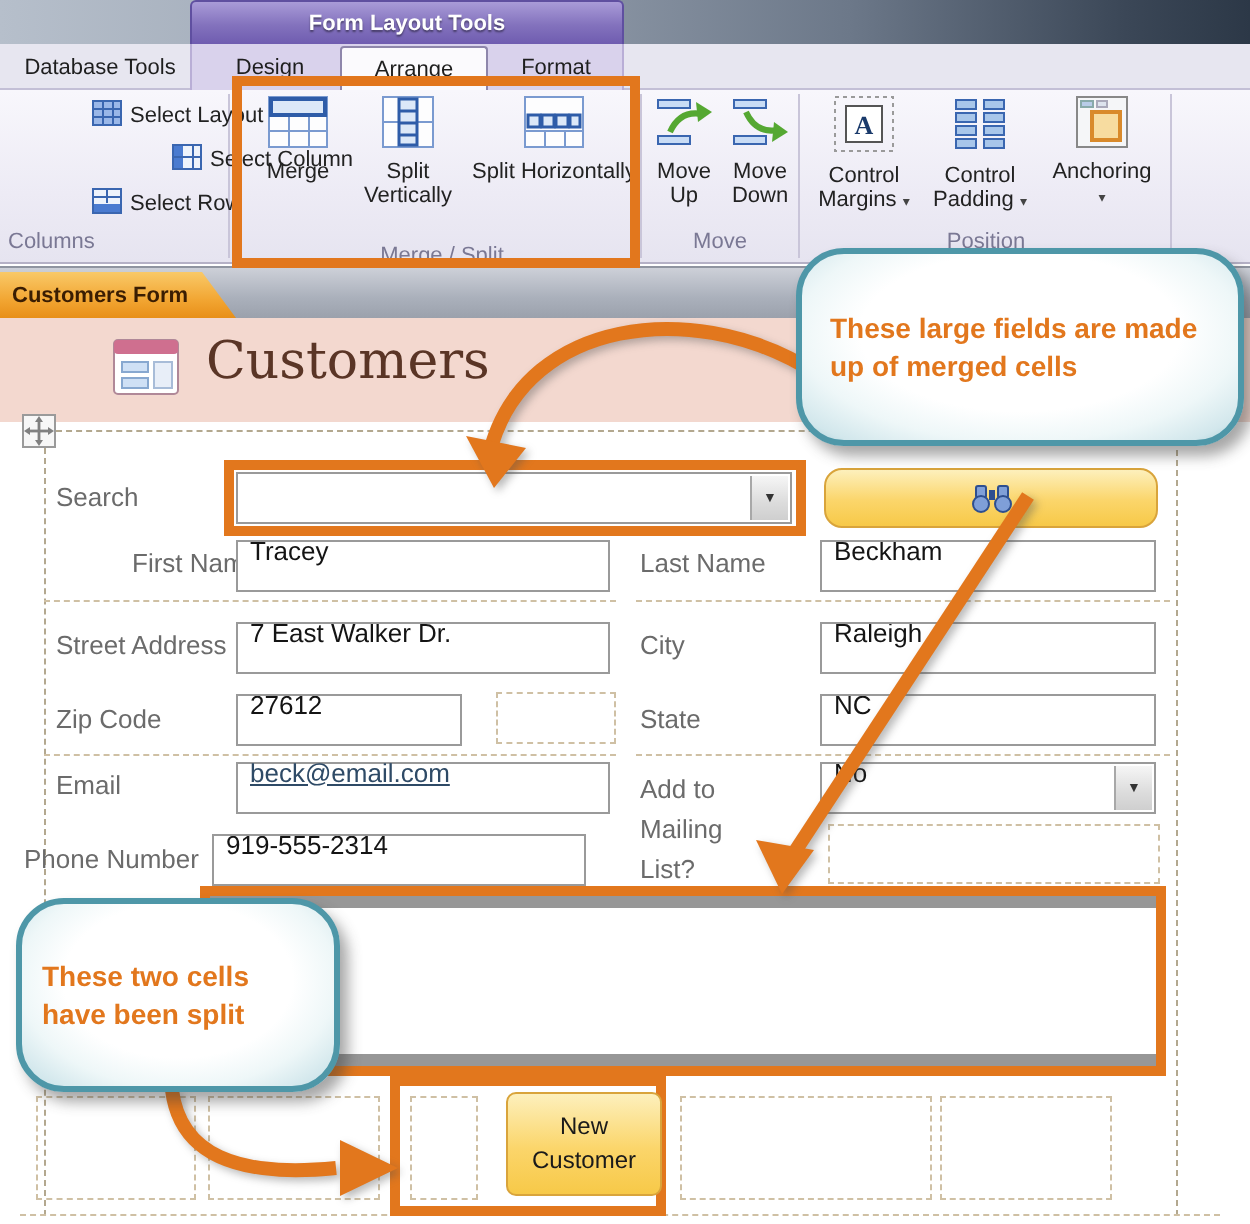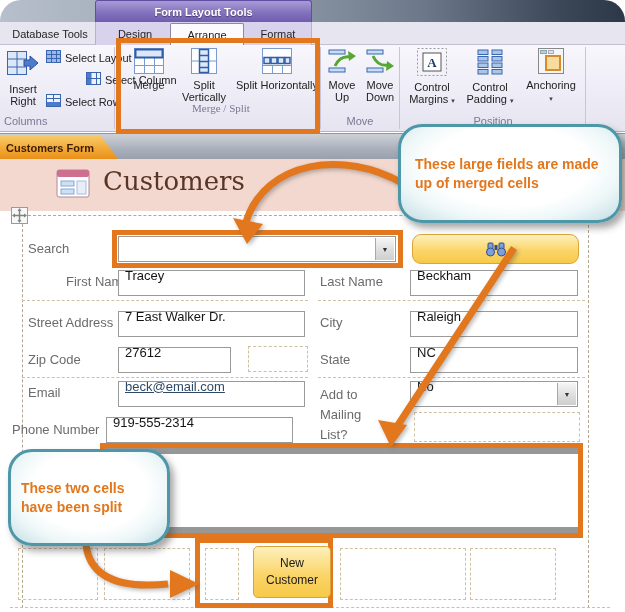--- a/index.html
+++ b/index.html
@@ -1,17 +1,17 @@
 <!DOCTYPE html>
 <html><head>
 <meta charset="utf-8">
 <style>
   html,body{margin:0;padding:0;background:#fff;}
   #app{position:relative;width:625px;height:612px;overflow:hidden;
-       font-family:"Liberation Sans",sans-serif;background:#fff;border-radius:21px;-webkit-font-smoothing:antialiased;}
+       font-family:"Liberation Sans",sans-serif;background:#fff;-webkit-font-smoothing:antialiased;}
   .abs{position:absolute;box-sizing:border-box;}
 
   
   .titlebar{left:0;top:0;width:625px;height:22px;
     background:linear-gradient(to right,#b6bfcb,#9aa4b2 35%,#6c7889 68%,#3b4757 90%,#2c3847);}
   .ctx-header{left:95px;top:0;width:217px;height:22px;border:1px solid #5f4fa0;border-bottom:none;
     border-radius:3px 3px 0 0;background:linear-gradient(#a99bd8,#8372bd 55%,#6f5cb0);
     color:#fff;font-weight:bold;font-size:11px;display:flex;align-items:center;justify-content:center;
     text-shadow:0 1px 1px rgba(0,0,0,.45);}
   .tabrow{left:0;top:22px;width:625px;height:23px;background:#e7e6f0;border-bottom:1px solid #c3bfd6;}
@@ -81,31 +81,20 @@
   <div class="abs ribbon-tab" style="left:104px;top:23px;width:62px;">Design</div>
   <div class="abs ribbon-tab tab-selected" style="left:170px;top:23px;width:74px;">Arrange</div>
   <div class="abs ribbon-tab" style="left:248px;top:23px;width:60px;">Format</div>
 
   <div class="abs ribbon-body"></div>
   <div class="abs vsep" style="left:114px;top:47px;height:82px;"></div>
   <div class="abs vsep" style="left:320px;top:47px;height:82px;"></div>
   <div class="abs vsep" style="left:399px;top:47px;height:82px;"></div>
   <div class="abs vsep" style="left:585px;top:47px;height:82px;"></div>
 
-  <div class="abs rbtn" style="left:2px;top:48px;width:42px;">
-    <span class="ic">
-      <svg width="34" height="30" viewBox="0 0 34 30">
-        <rect x="1.5" y="3.5" width="19" height="23" fill="#dce8f8" stroke="#3a66b0"></rect>
-        <line x1="1.5" y1="11" x2="20.5" y2="11" stroke="#3a66b0"></line>
-          <line x1="1.5" y1="19" x2="20.5" y2="19" stroke="#3a66b0"></line>
-        <line x1="11" y1="3.5" x2="11" y2="26.5" stroke="#3a66b0"></line>
-        <path d="M18 12 h6 v-4 l8 7 -8 7 v-4 h-6 z" fill="#4a7bd0" stroke="#2e4f90"></path>
-      </svg></span>
-    <span>Insert Right</span>
-  </div>
   <div class="abs smallbtn" style="left:46px;top:50px;">
     <span>
       <svg width="15" height="13" viewBox="0 0 15 13">
           <rect x=".5" y=".5" width="14" height="12" fill="#9ab7e8" stroke="#3a66b0"></rect>
       <line x1="5.5" y1=".5" x2="5.5" y2="12.5" stroke="#3a66b0"></line>
           <line x1="10.5" y1=".5" x2="10.5" y2="12.5" stroke="#3a66b0"></line>
       <line x1=".5" y1="4.5" x2="14.5" y2="4.5" stroke="#3a66b0"></line>
           <line x1=".5" y1="8.5" x2="14.5" y2="8.5" stroke="#3a66b0"></line>
         </svg></span>
     <span>Select Layout</span>
@@ -163,21 +152,21 @@
         <line x1="10.5" y1="17.5" x2="10.5" y2="25.5" stroke="#7a9ad0"></line>
           <line x1="20.5" y1="17.5" x2="20.5" y2="25.5" stroke="#7a9ad0"></line>
         <line x1=".5" y1="17.5" x2="29.5" y2="17.5" stroke="#7a9ad0"></line>
         <rect x="2" y="9.5" width="6" height="6" fill="#dce8f8" stroke="#2e5ca8" stroke-width="1.5"></rect>
         <rect x="9" y="9.5" width="6" height="6" fill="#dce8f8" stroke="#2e5ca8" stroke-width="1.5"></rect>
         <rect x="16" y="9.5" width="6" height="6" fill="#dce8f8" stroke="#2e5ca8" stroke-width="1.5"></rect>
         <rect x="23" y="9.5" width="5" height="6" fill="#dce8f8" stroke="#2e5ca8" stroke-width="1.5"></rect>
       </svg></span>
     <span>Split Horizontally</span>
   </div>
-  <div class="abs grouplabel" style="left:126px;top:102px;width:190px;font-family:Liberation Serif, serif;">Merge / Split</div>
+  <div class="abs grouplabel" style="left:126px;top:122px;width:190px;">Merge / Split</div>
 
   <div class="abs rbtn" style="left:324px;top:48px;width:36px;">
     <span class="ic">
       <svg width="30" height="26" viewBox="0 0 30 26">
         <rect x="2" y="2" width="16" height="4" fill="#c9dcf5" stroke="#3a66b0"></rect>
         <rect x="2" y="20" width="16" height="4" fill="#c9dcf5" stroke="#3a66b0"></rect>
         <path d="M8 18 Q13 7 24 9" stroke="#55a832" stroke-width="3" fill="none"></path>
         <polygon points="21,3 29,8 22,13" fill="#55a832"></polygon>
       </svg></span>
     <span>Move Up</span>

